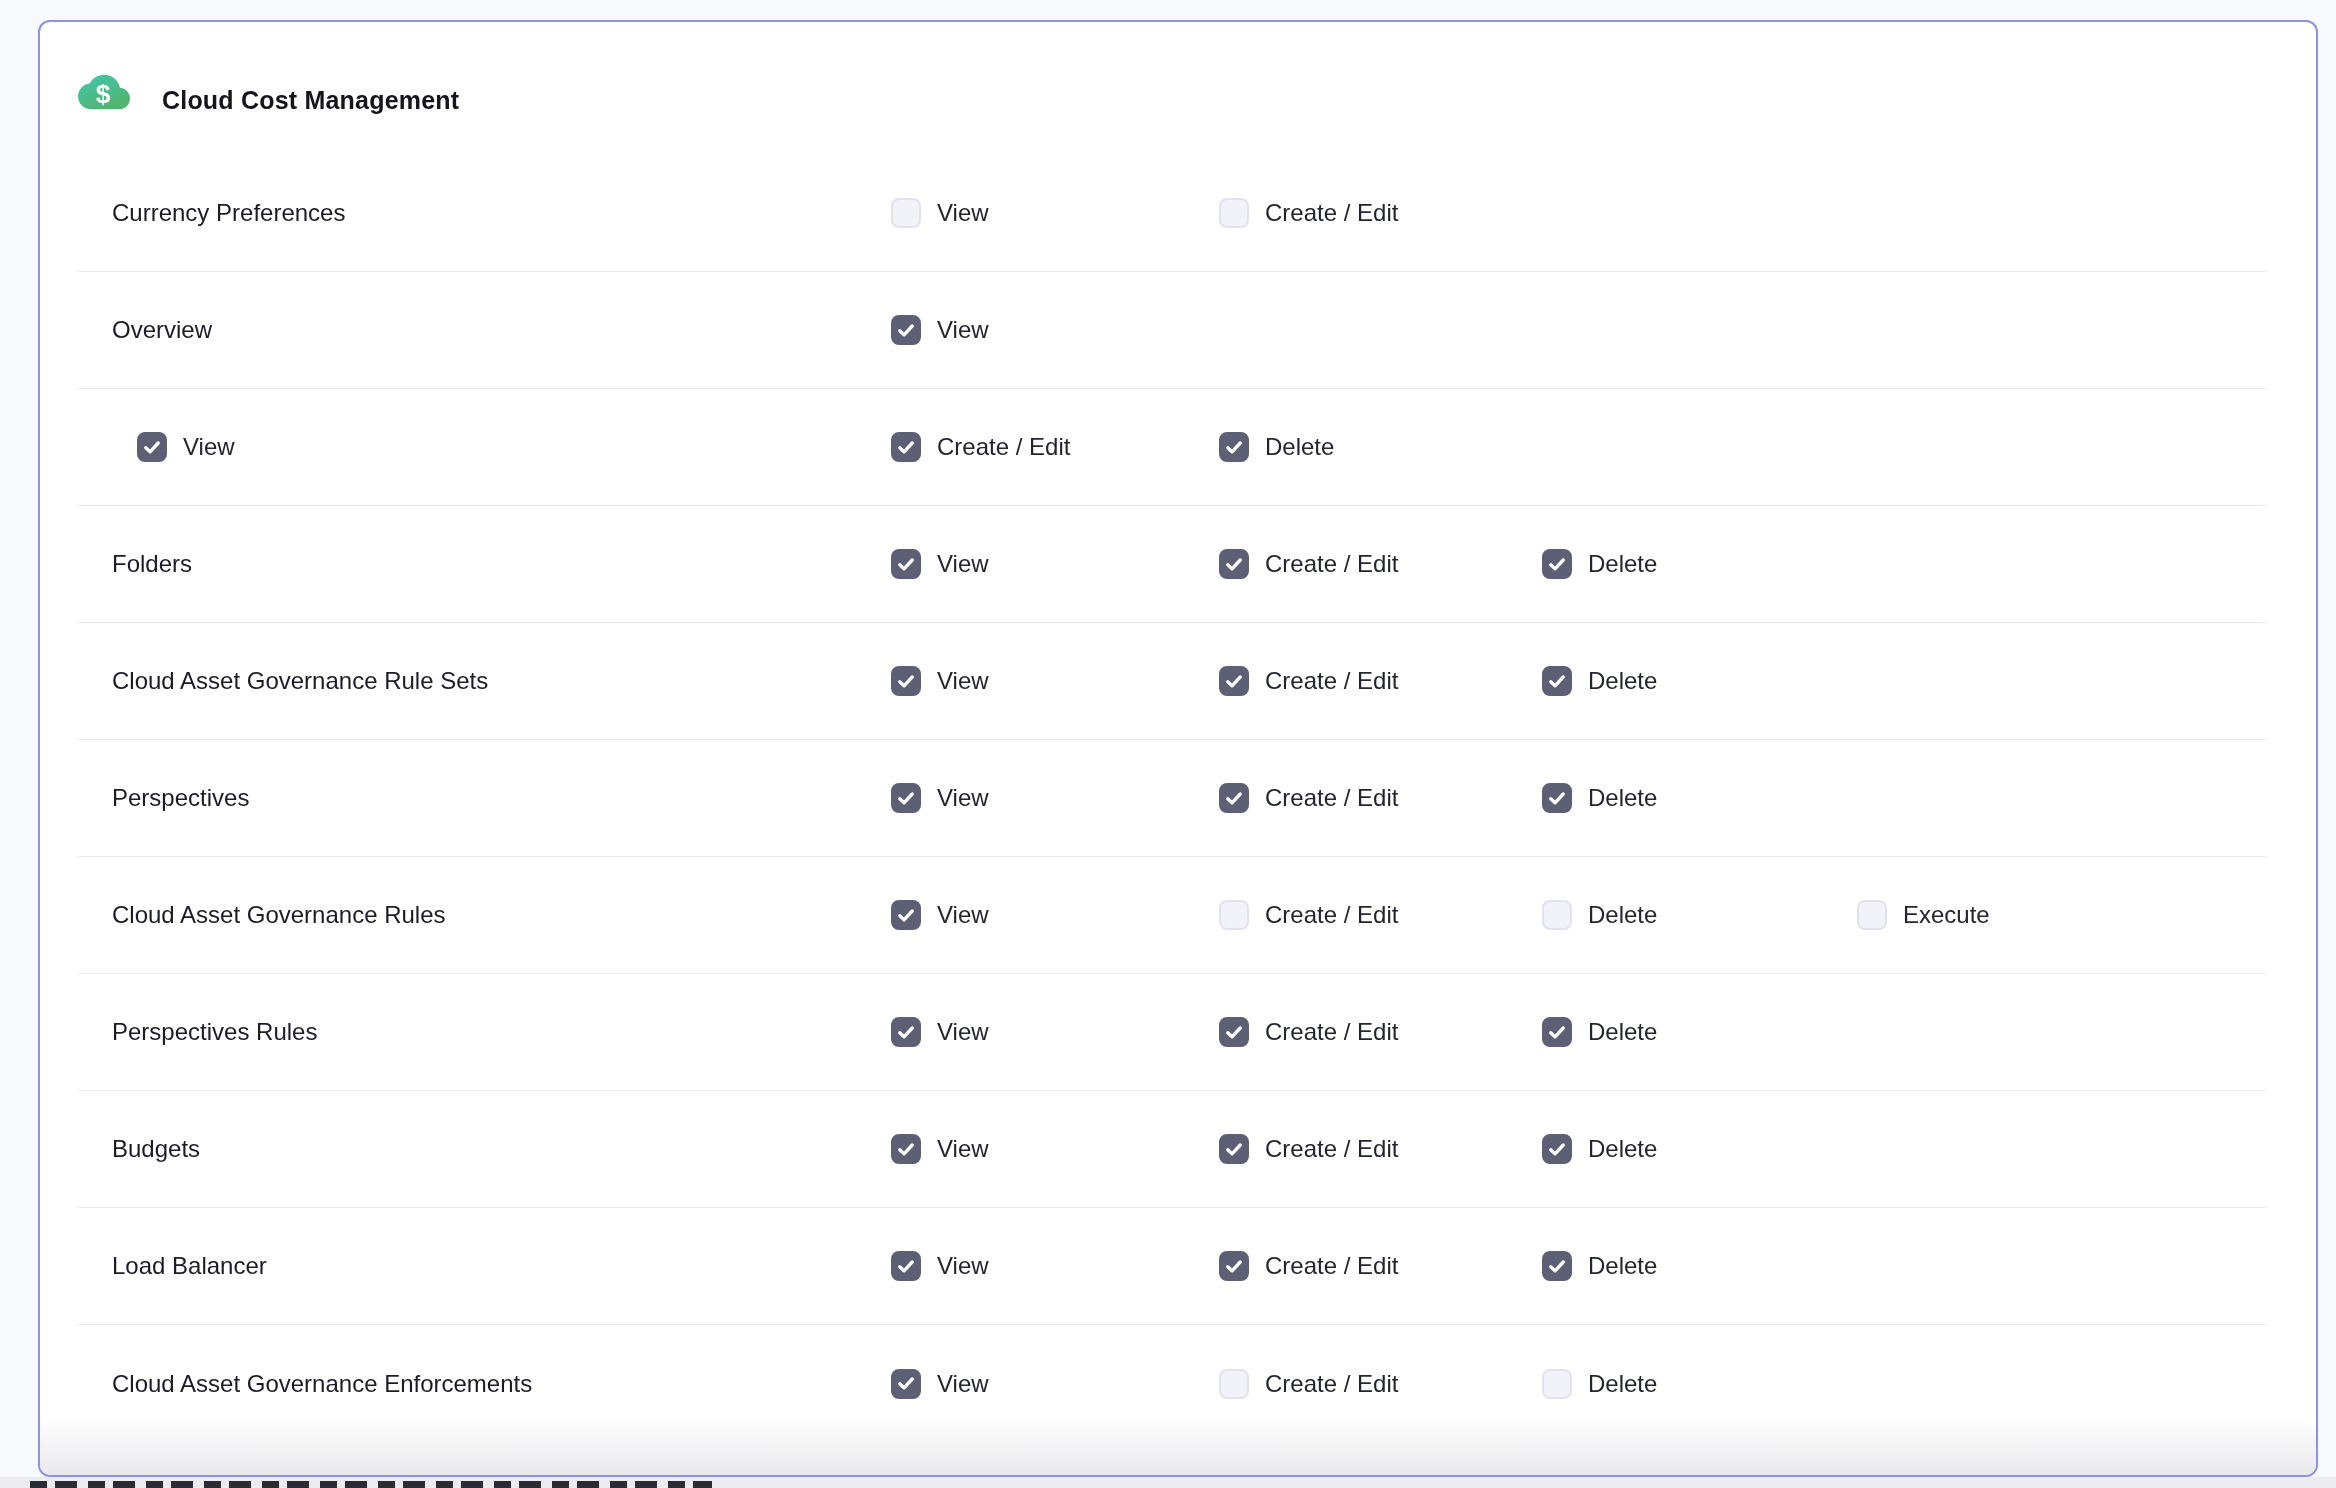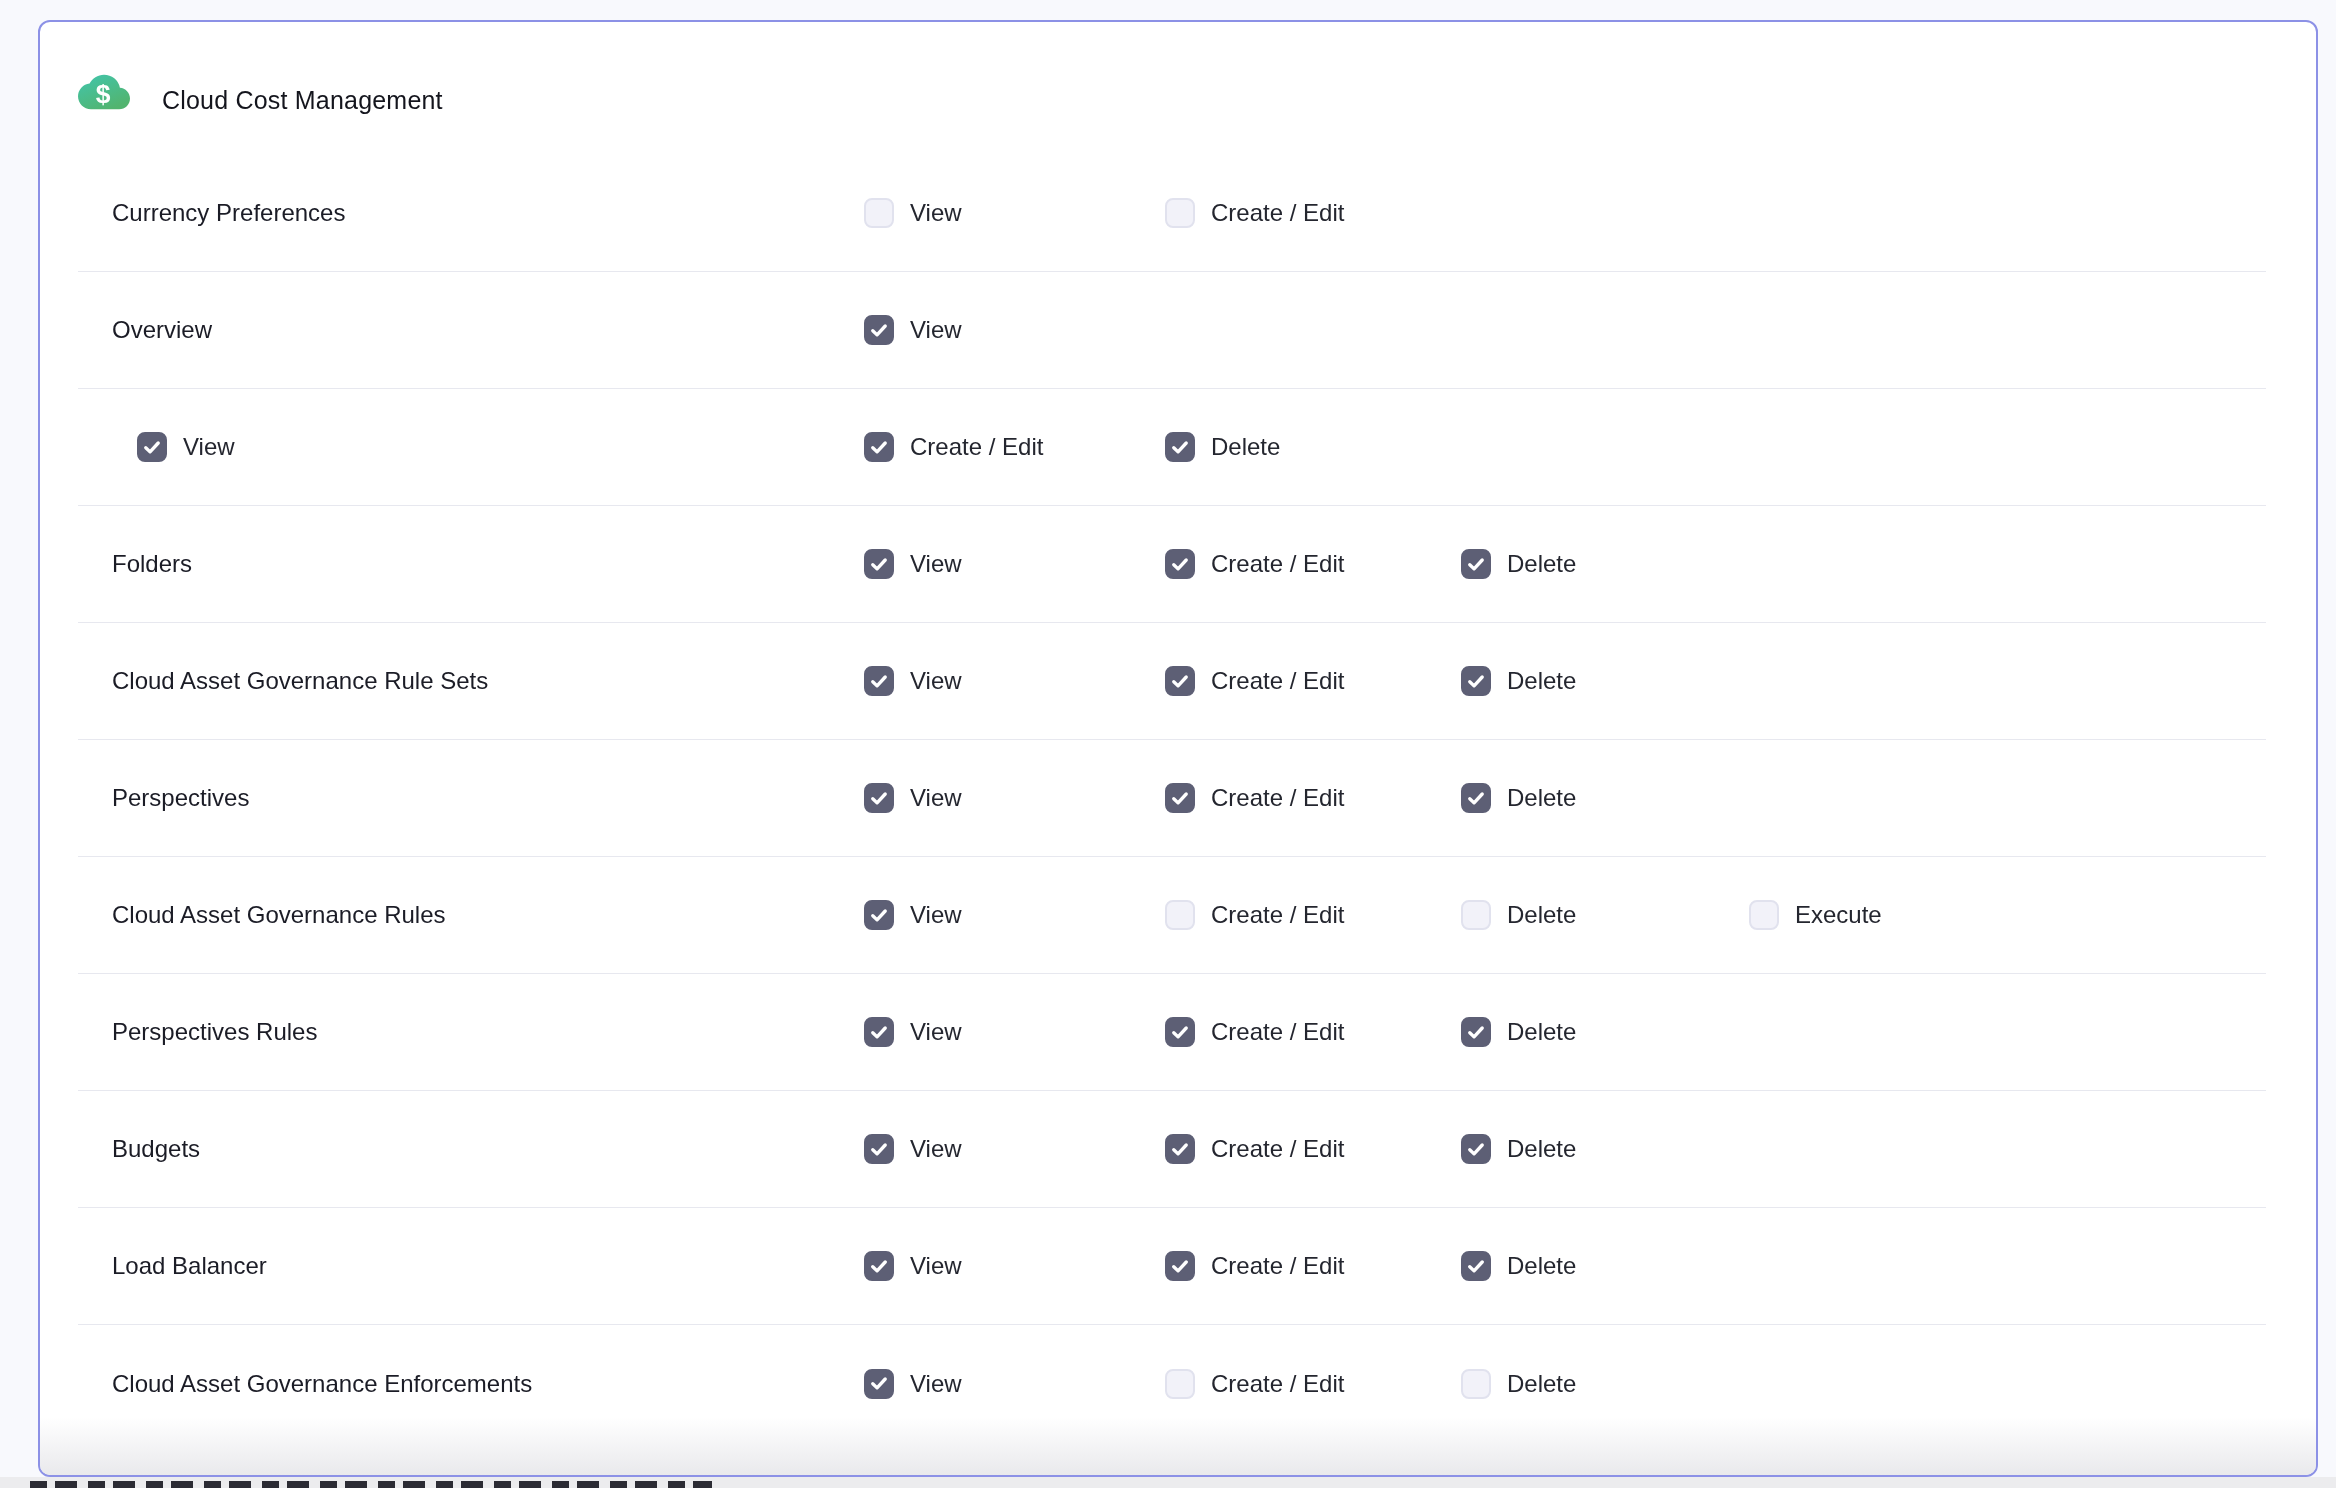--- a/index.html
+++ b/index.html
@@ -23,34 +23,35 @@
     display: flex;
     align-items: center;
     gap: 32px;
     margin: 44px 0 0 38px;
     height: 52px;
   }
   .module-icon { width: 52px; height: 52px; display: inline-flex; }
   .module-icon svg { width: 100%; height: 100%; }
   .card-title {
     font-size: 25px;
-    font-weight: 400;
+    font-weight: 700;
     color: #14151d;
     letter-spacing: 0.2px;
     margin-top: 16px;
   }
   .rows {
     margin: 37px 50px 0 38px;
   }
   .row {
     display: grid;
     grid-template-columns: 727px 301px 296px 288px 1fr;
     align-items: center;
     height: 117px;
     padding-left: 34px;
+    gap: 27px;
   }
   .row:not(:last-child) { border-bottom: 1px solid #e7e8ef; }
   .row-label {
     font-size: 24px;
     color: #1b1c26;
   }
   .perm {
     display: flex;
     align-items: center;
     gap: 16px;

